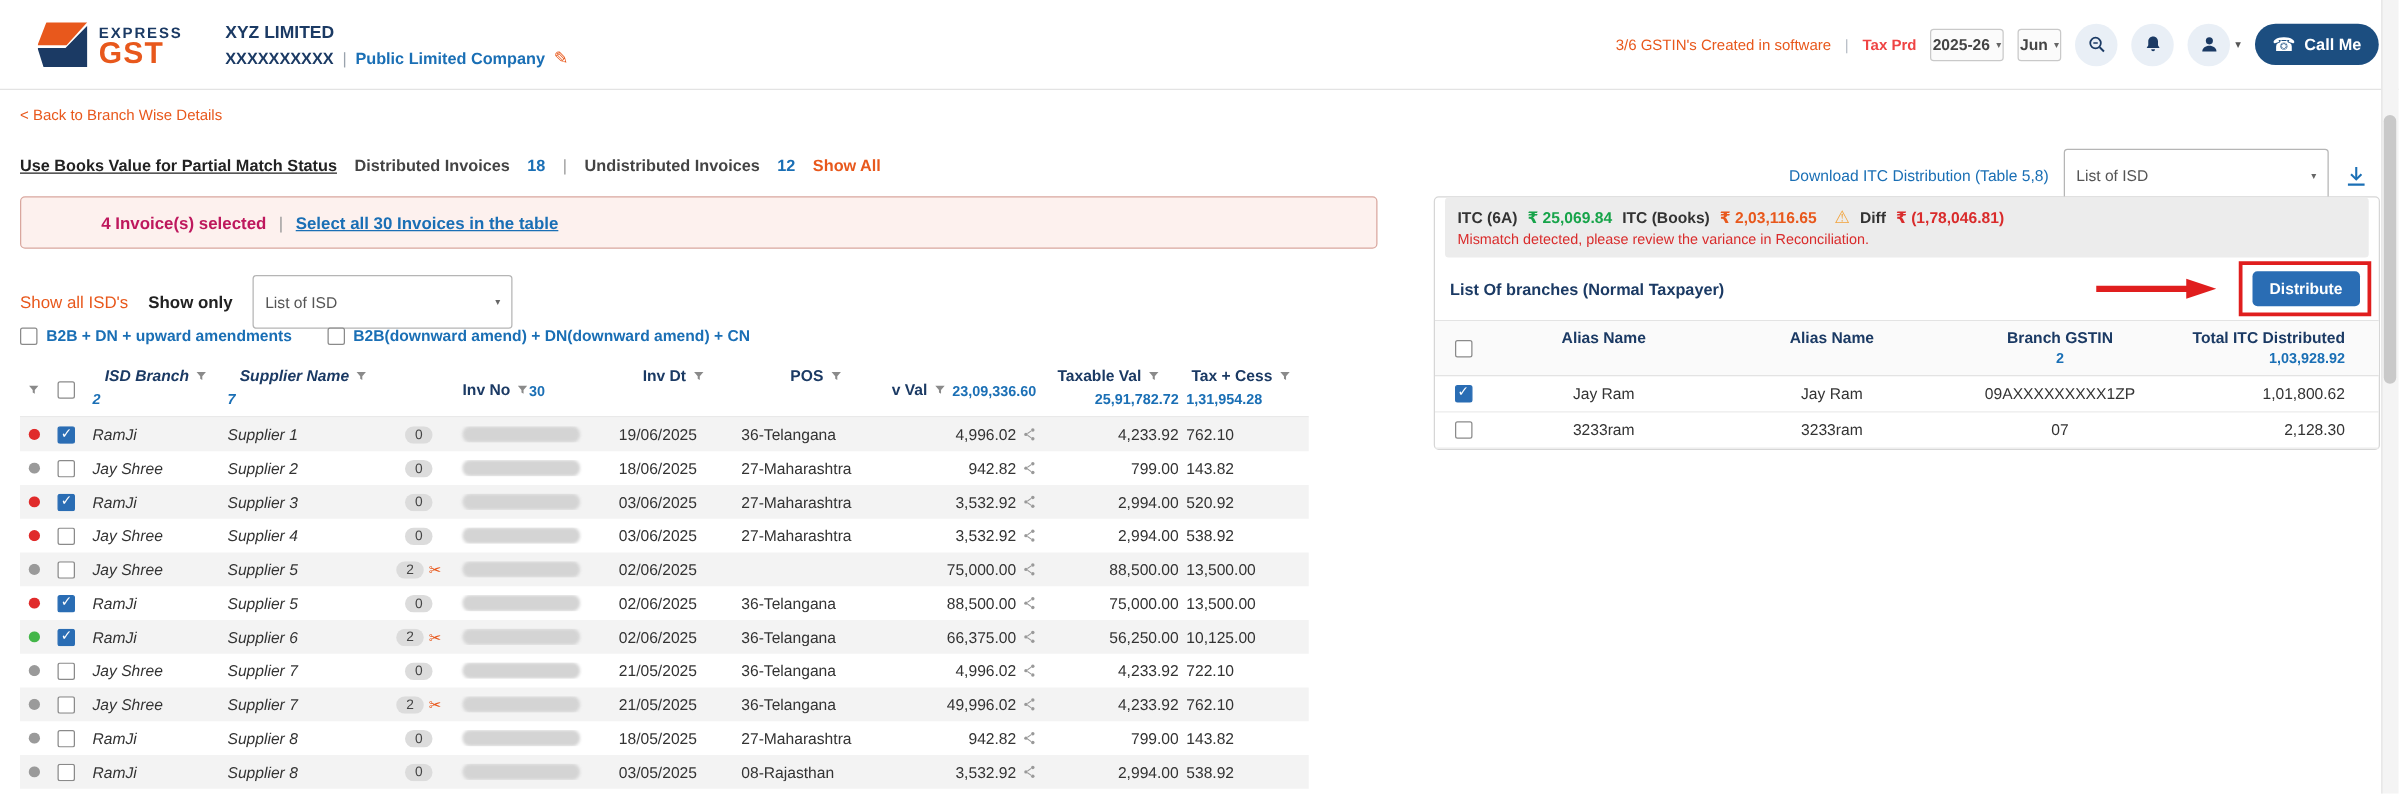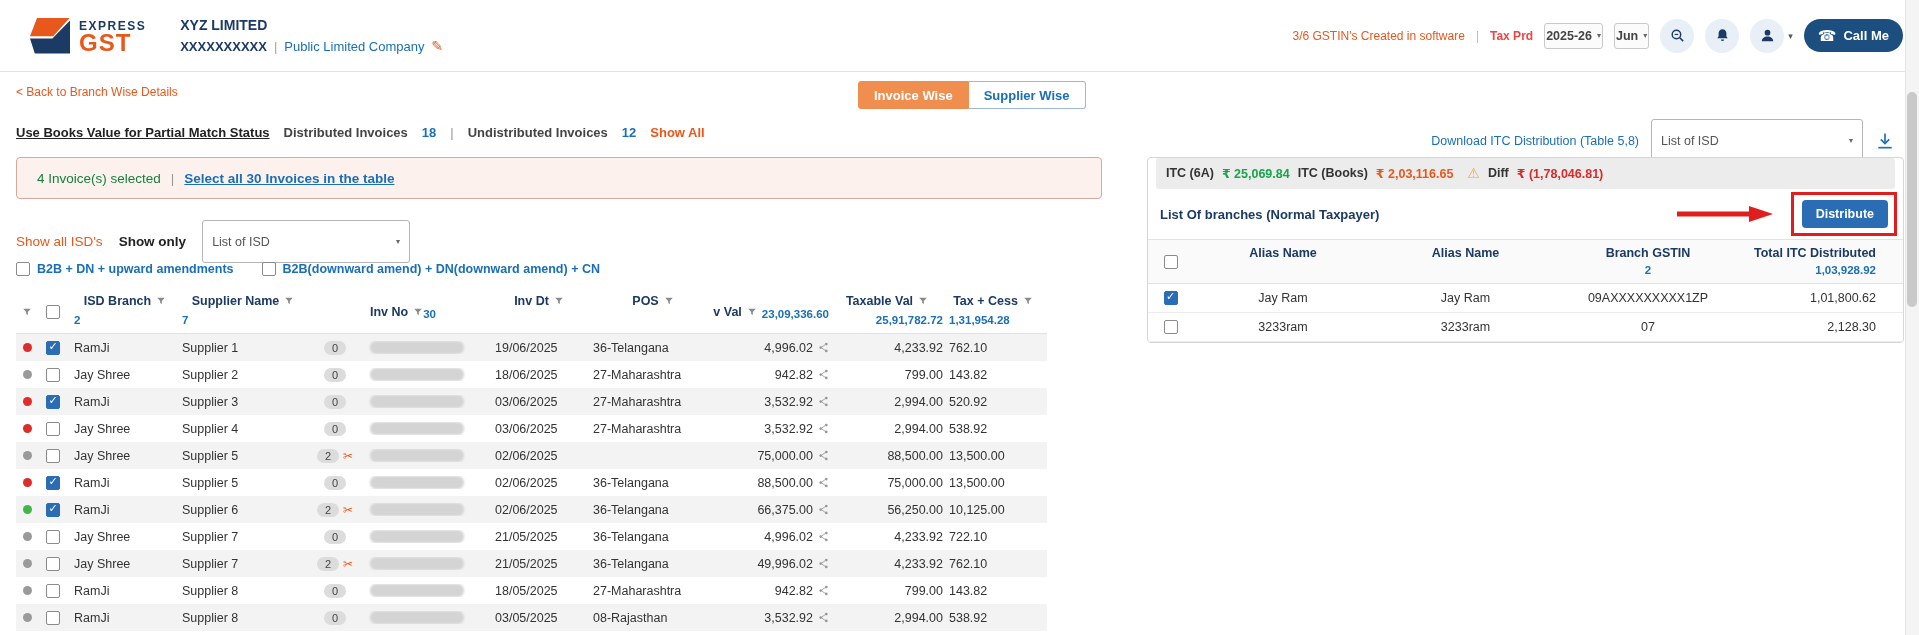--- a/index.html
+++ b/index.html
@@ -19,21 +19,21 @@
     clip-path:polygon(18% 0, 100% 0, 58% 52%, 0 52%); }
   .flag .f2 { position:absolute; inset:0; background:var(--navy,#1b3a64);
     clip-path:polygon(0 58%, 56% 58%, 100% 8%, 100% 100%, 12% 100%); }
   .logo-text .l1 { display:block; font-size:12px; font-weight:bold; letter-spacing:1.5px; color:var(--navy,#1b3a64); }
   .logo-text .l2 { display:block; font-size:24px; font-weight:bold; letter-spacing:1px; color:var(--accent_orange,#e8581c); line-height:20px; }
   .company { margin-left:34px; }
   .cname { font-size:14px; font-weight:bold; color:var(--navy,#1b3a64); margin-bottom:5px; }
   .cline { display:flex; align-items:center; gap:7px; font-size:13px; }
   .cgstin { font-weight:bold; color:var(--navy,#1b3a64); }
   .csep { color:#9aa3ad; }
-  .ctype { color:var(--link_blue,#1a6fb5); font-weight:normal; }
+  .ctype { color:var(--link_blue,#1a6fb5); font-weight:bold; }
   .pencil { color:var(--accent_orange,#e8581c); font-size:14px; cursor:pointer; }
   .hright { margin-left:auto; display:flex; align-items:center; gap:11px; margin-right:16px; }
   .gstatus { color:var(--accent_orange,#e8581c); font-size:12px; }
   .hsep { color:#b5bcc4; font-size:12px; }
   .taxprd { color:#ef4444; font-size:12px;font-weight:bold; }
   .selbox { border:1px solid #c9c9c9; border-radius:3px; background:#fbfbfb;
     padding:5px 1px; font-size:12.5px; font-weight:bold; color:#444;
     display:flex; align-items:center; gap:5px; cursor:pointer; }
   .selbox .car { font-size:8px; color:#666; }
   .cbtn { width:34px; height:34px; border-radius:50%; background:#e9eff6;
@@ -68,21 +68,21 @@
   .dl-link { color:var(--link_blue,#1a6fb5); font-size:12.5px; cursor:pointer; }
   .selbox2 { width:212px; height:43px; border:1px solid #b5b5b5; border-radius:3px; background:#fff;
     display:flex; align-items:center; justify-content:space-between; padding:0 9px;
     font-size:12.5px; color:#555; cursor:pointer; }
   .selbox2 .car { font-size:8px; color:#666; }
 
   
   .selbar { position:absolute; left:16px; top:157px; width:1086px; height:42px;
     background:var(--selection_bg,#fdf1ee); border:1px solid var(--selection_border,#d9a79e);
     border-radius:4px; display:flex; align-items:center; gap:10px; padding-left:20px; font-size:13.5px; }
-  .selcount { font-weight:normal; color:#15803d; }
+  .selcount { font-weight:bold; color:#be185d;margin-left:44px; }
   .sellink { color:var(--link_blue,#1a6fb5); text-decoration:underline; font-weight:bold; cursor:pointer; }
 
   
   .filterrow { position:absolute; left:16px; top:220px; display:flex; align-items:center; gap:16px; }
   .showisds { color:var(--accent_orange,#e8581c); font-size:13.5px; cursor:pointer; }
   .showonly { color:#222; font-weight:bold; font-size:13.5px; }
   .cbrow { position:absolute; left:16px; top:262px; display:flex; align-items:center; gap:28px; }
   .cbitem { display:flex; align-items:center; gap:7px; cursor:pointer; }
   .cbitem .lbl { color:var(--link_blue,#1a6fb5); font-size:12.5px; font-weight:bold; }
 
@@ -104,21 +104,21 @@
   .hcell { text-align:center; }
   .hlabel { display:flex; align-items:center; justify-content:center; gap:5px;
     font-size:12.5px; font-weight:bold; color:var(--navy,#1b3a64); height:20px; }
   .hcount { font-size:11.5px; font-weight:bold; color:var(--link_blue,#1a6fb5); margin-top:3px; }
   .funnel { width:10px; height:10px; fill:#8a8a8a; flex:none; cursor:pointer; }
   .inv-row { height:27px; align-items:center; font-size:12.5px; color:#333; cursor:default; }
   .inv-row.odd { background:var(--zebra_grey,#f3f3f3); }
   .cell { overflow:hidden; white-space:nowrap; }
   .c-dot { display:flex; justify-content:center; align-items:center; }
   .c-check { display:flex; justify-content:center; align-items:center; }
-  .c-branch, .c-supplier { padding-left:6px; text-align:left; }
+  .c-branch, .c-supplier { padding-left:6px; text-align:left;font-style:italic; }
   .c-badge { display:flex; align-items:center; justify-content:center; gap:4px; }
   .c-inv_no { display:flex; align-items:center; padding-left:4px; }
   .c-inv_dt { text-align:left; padding-left:4px; }
   .c-pos { text-align:left; padding-left:10px; }
   .c-inv_val { display:flex; align-items:center; justify-content:flex-end; gap:5px; padding-right:2px; }
   .c-taxable_val { text-align:right; padding-right:6px; }
   .c-tax_cess { text-align:left; padding-right:10px; }
   .pill { background:#dcdcdc; color:#444; border-radius:9px; padding:1px 8px; font-size:11px; }
   .scissors { color:var(--accent_orange,#e8581c); font-size:12px; }
   .redact { display:inline-block; width:94px; height:13px; background:#d4d4d4;
@@ -232,24 +232,20 @@
         <span class="car">▾</span>
       </div>
       <button class="callme">
         <span class="ph">☎</span>
         <span>Call Me</span>
       </button>
     </div>
   </header>
 
   <a class="backlink">&lt; Back to Branch Wise Details</a>
-  <div class="toggle">
-    <button class="tbtn active">Invoice Wise</button>
-    <button class="tbtn inactive">Supplier Wise</button>
-  </div>
 
   <div class="toolbar-left">
     <span class="books">Use Books Value for Partial Match Status</span>
     <span class="dlabel">Distributed Invoices</span>
     <span class="count-blue">18</span>
     <span class="pipe">|</span>
     <span class="dlabel">Undistributed Invoices</span>
     <span class="count-blue">12</span>
     <span class="showall">Show All</span>
   </div>
@@ -681,20 +677,21 @@
     <div class="strip">
       <div class="strip-line1">
         <span class="slabel">ITC (6A)</span>
         <span class="sval green">₹ 25,069.84</span>
         <span class="slabel">ITC (Books)</span>
         <span class="sval orange">₹ 2,03,116.65</span>
         <span class="warn">⚠</span>
         <span class="slabel">Diff</span>
         <span class="sval red">₹ (1,78,046.81)</span>
       </div>
+      <div class="mismatch">Mismatch detected, please review the variance in Reconciliation.</div>
     </div>
     <div class="branches-row">
       <span class="bheading">List Of branches (Normal Taxpayer)</span>
       <svg class="ann-arrow" width="100" height="18" viewBox="0 0 100 18">
         <line x1="2" y1="9" x2="76" y2="9" stroke="#e01e1e" stroke-width="5"></line>
         <polygon points="74,1 98,9 74,17" fill="#e01e1e"></polygon>
       </svg>
       <div class="ann-box"></div>
       <button class="distribute">Distribute</button>
     </div>

